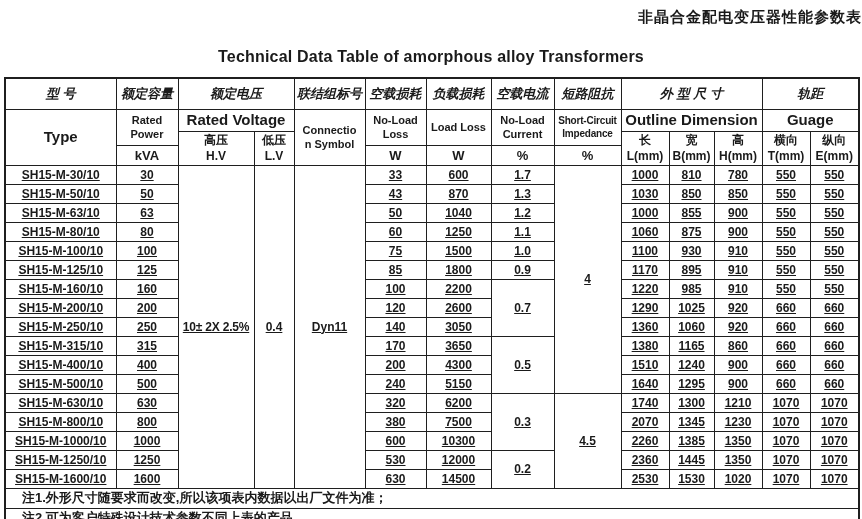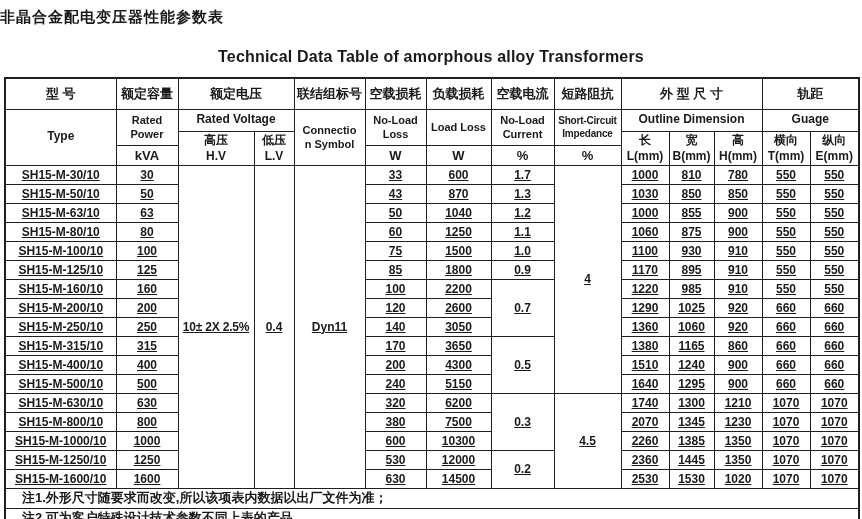--- a/index.html
+++ b/index.html
@@ -5,21 +5,21 @@
   * { box-sizing: border-box; }
   html, body {
     margin: 0; padding: 0;
     width: 862px; height: 519px;
     background: #ffffff;
     overflow: hidden;
     font-family: "Liberation Sans", "DejaVu Sans", sans-serif;
     color: #1a1a1a;
   }
   .title-zh {
-    text-align: left;
+    text-align: right;
     font-size: 15px;
     font-weight: bold;
     padding-top: 8px;
     letter-spacing: 1px;
   }
   .title-en {
     text-align: center;
     font-size: 16px;
     font-weight: bold;
     margin-top: 21px;
@@ -33,26 +33,26 @@
     border: 2px solid #1f1f1f;
   }
   .spec th, .spec td {
     border: 1px solid #1f1f1f;
     padding: 0;
     text-align: center;
     vertical-align: middle;
     font-weight: bold;
     overflow: hidden;
   }
-  tr.h-zh th { font-size: 13px; height: 31px; font-weight: bold; }
+  tr.h-zh th { font-size: 13px; height: 31px; font-weight: bold; font-style: italic; }
   tr.h-b1 { height: 22px; }
   tr.h-b2 { height: 14px; }
   tr.h-b3 { height: 20px; }
   .en    { font-size: 11px; line-height: 1.3; white-space: pre; }
-  .en-lg { font-size: 12px; }
+  .en-lg { font-size: 15px; }
   .en-sm { font-size: 10px; letter-spacing: -0.2px; margin-top: 7px; }
   .zh-en { font-size: 12px; line-height: 1.35; white-space: pre; }
   .unit  { font-size: 13px; }
   tbody.rows tr { height: 19px; text-decoration: underline; }
   tbody.rows td { font-size: 12px; white-space: nowrap; }
   td.hvcell { font-size: 11.5px; letter-spacing: -0.2px; }
   tr.note-row { height: 20px; }
   tr.note-row td {
     text-align: left;
     font-size: 13px;

